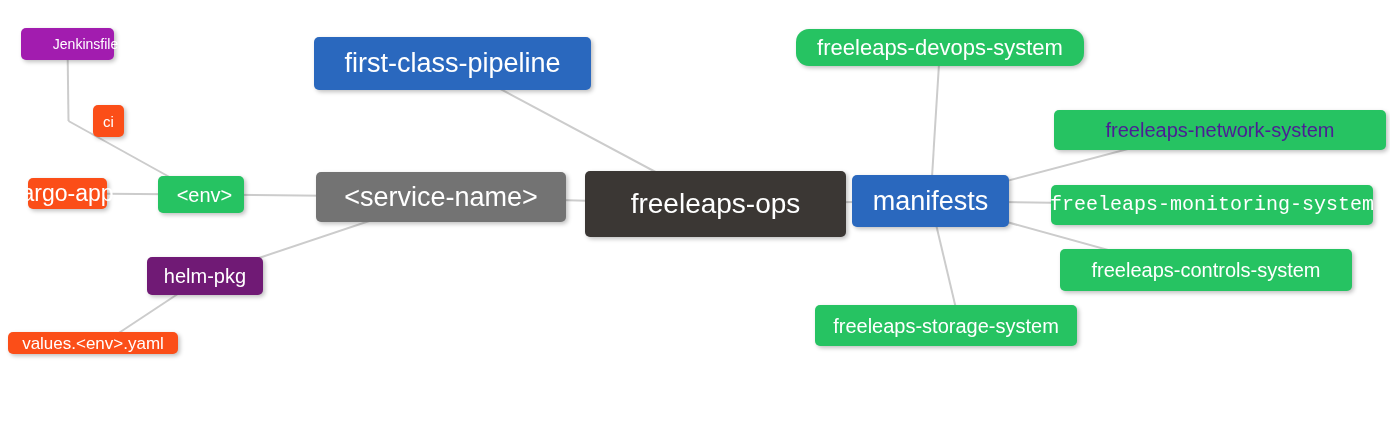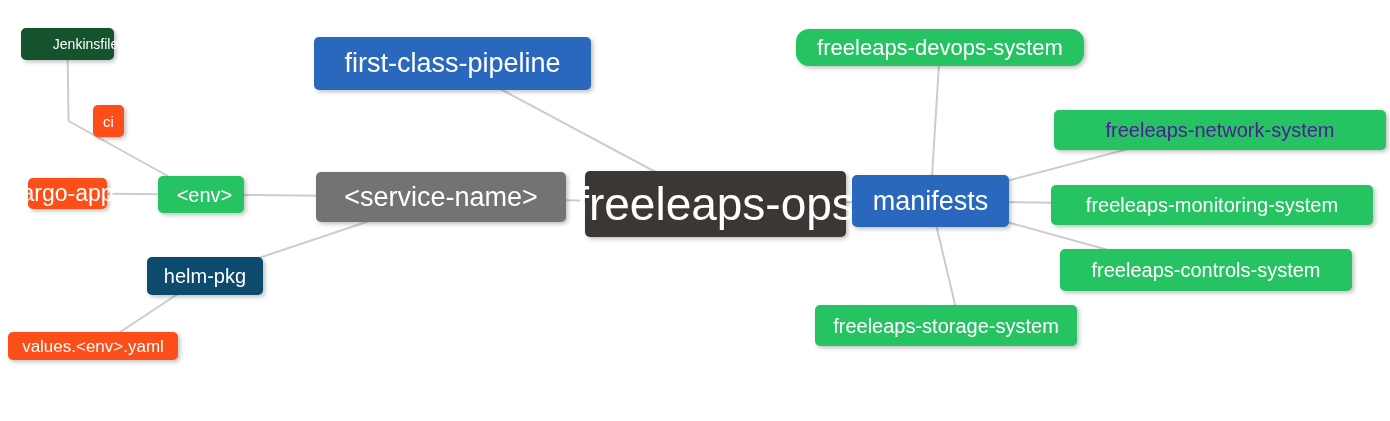--- a/index.html
+++ b/index.html
@@ -52,29 +52,29 @@
       <line x1="452.5" y1="63.5" x2="715.5" y2="204" stroke="#cccccc" stroke-width="2"></line>
       <line x1="441" y1="197" x2="715.5" y2="204" stroke="#cccccc" stroke-width="2"></line>
       <line x1="715.5" y1="204" x2="930.5" y2="201" stroke="#cccccc" stroke-width="2"></line>
       <line x1="930.5" y1="201" x2="940" y2="47.5" stroke="#cccccc" stroke-width="2"></line>
       <line x1="930.5" y1="201" x2="1200" y2="130" stroke="#cccccc" stroke-width="2"></line>
       <line x1="930.5" y1="201" x2="1212" y2="205" stroke="#cccccc" stroke-width="2"></line>
       <line x1="930.5" y1="201" x2="1206" y2="277" stroke="#cccccc" stroke-width="2"></line>
       <line x1="930.5" y1="201" x2="960" y2="325.5" stroke="#cccccc" stroke-width="2"></line>
     </svg>
   <div>
-      <div class="node" style="left: 21px; top: 28px; width: 93px; height: 32px; font-size: 14px; background: #14532d; color: rgb(255, 255, 255); padding-left: 36px;">Jenkinsfile</div>
+      <div class="node" style="left: 21px; top: 28px; width: 93px; height: 32px; font-size: 14px; background: #a21caf; color: rgb(255, 255, 255); padding-left: 36px;">Jenkinsfile</div>
       <div class="node" style="left: 53px; top: 105px; width: 31px; height: 32px; font-size: 15px; background: rgb(251, 78, 24); color: rgb(255, 255, 255); margin-left: 40px;">ci</div>
       <div class="node" style="left: 28px; top: 178px; width: 79px; height: 31px; font-size: 23px; background: rgb(251, 78, 24); color: rgb(255, 255, 255);">argo-app</div>
       <div class="node" style="left: 158px; top: 176px; width: 86px; height: 37px; font-size: 20px; background: rgb(38, 195, 98); color: rgb(255, 255, 255); padding-left: 7px;">&lt;env&gt;</div>
-      <div class="node" style="left: 147px; top: 257px; width: 116px; height: 38px; font-size: 20px; background: #0c4a6e; color: rgb(255, 255, 255);">helm-pkg</div>
-      <div class="node" style="left: 8px; top: 332px; width: 170px; height: 28px; font-size: 17px; background: rgb(251, 78, 24); color: rgb(255, 255, 255);">values.&lt;env&gt;.yaml</div>
+      <div class="node" style="left: 147px; top: 257px; width: 116px; height: 38px; font-size: 20px; background: #701a75; color: rgb(255, 255, 255);">helm-pkg</div>
+      <div class="node" style="left: 8px; top: 332px; width: 170px; height: 22px; font-size: 17px; background: rgb(251, 78, 24); color: rgb(255, 255, 255);">values.&lt;env&gt;.yaml</div>
       <div class="node" style="left: 314px; top: 37px; width: 277px; height: 53px; font-size: 27px; background: rgb(42, 104, 190); color: rgb(255, 255, 255);">first-class-pipeline</div>
       <div class="node" style="left: 316px; top: 172px; width: 250px; height: 50px; font-size: 27px; background: #737373; color: rgb(255, 255, 255);">&lt;service-name&gt;</div>
-      <div class="node" style="left: 585px; top: 171px; width: 261px; height: 66px; font-size: 46px; background: rgb(59, 55, 52); color: rgb(255, 255, 255);">freeleaps-ops</div>
+      <div class="node" style="left: 585px; top: 171px; width: 261px; height: 66px; font-size: 28px; background: rgb(59, 55, 52); color: rgb(255, 255, 255);">freeleaps-ops</div>
       <div class="node" style="left: 852px; top: 175px; width: 157px; height: 52px; font-size: 27px; background: rgb(42, 104, 190); color: rgb(255, 255, 255);">manifests</div>
       <div class="node" style="left: 796px; top: 29px; width: 288px; height: 37px; font-size: 22px; background: rgb(38, 195, 98); color: rgb(255, 255, 255); border-radius: 13px;">freeleaps-devops-system</div>
       <div class="node" style="left: 1054px; top: 110px; width: 332px; height: 40px; font-size: 20px; background: rgb(38, 195, 98); color: #4c1d95; text-align: center;">freeleaps-network-system</div>
-      <div class="node" style="left: 1051px; top: 185px; width: 322px; height: 40px; font-size: 20px; background: rgb(38, 195, 98); color: rgb(255, 255, 255);">freeleaps-monitoring-system</div>
+      <div class="node" style="left: 1051px; top: 185px; width: 322px; height: 40px; font-size: 20px; background: rgb(38, 195, 98); color: rgb(255, 255, 255); font-family: Liberation Mono, monospace;">freeleaps-monitoring-system</div>
       <div class="node" style="left: 1060px; top: 249px; width: 292px; height: 42px; font-size: 20px; background: rgb(38, 195, 98); color: rgb(255, 255, 255);">freeleaps-controls-system</div>
       <div class="node" style="left: 815px; top: 305px; width: 262px; height: 41px; font-size: 20px; background: rgb(38, 195, 98); color: rgb(255, 255, 255);">freeleaps-storage-system</div>
     </div>
 </div>
 
 </body></html>

